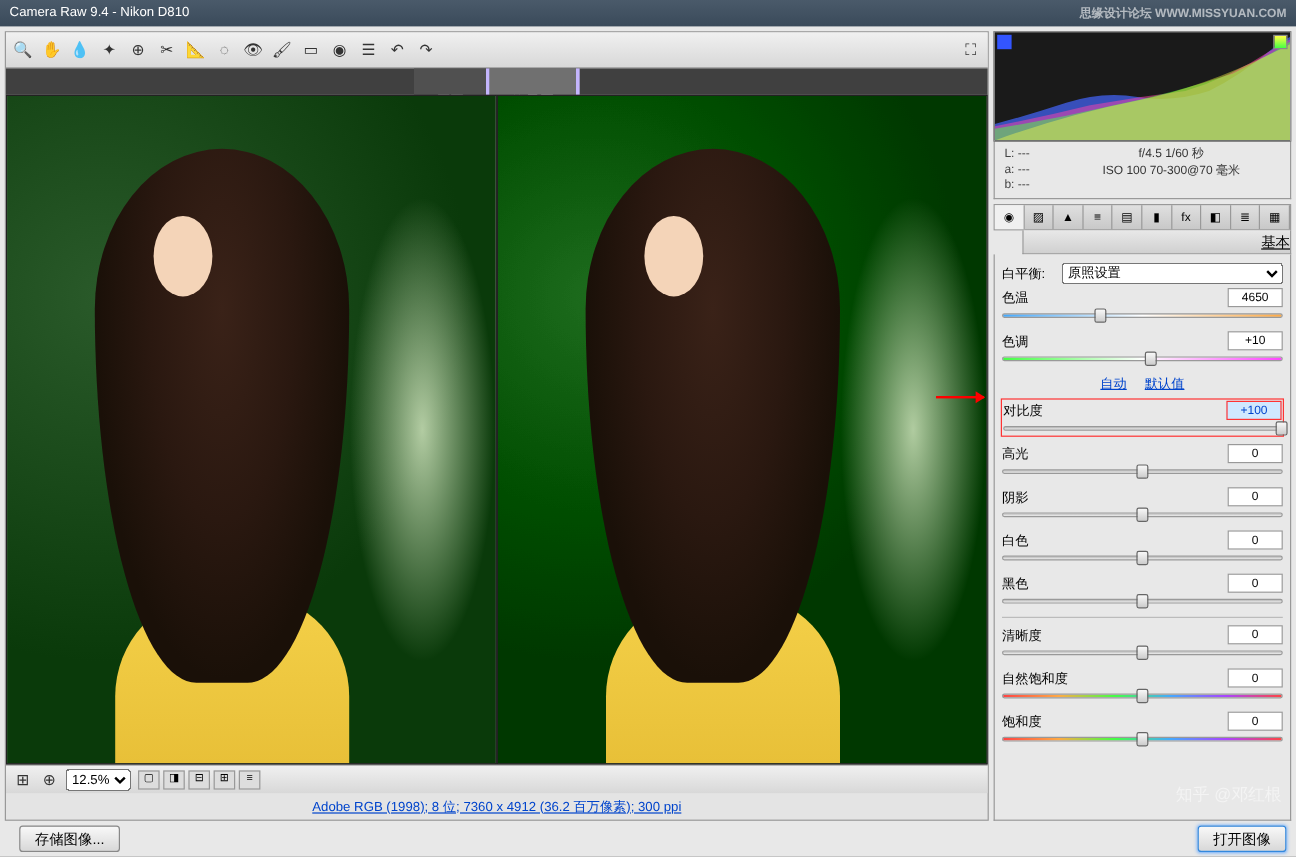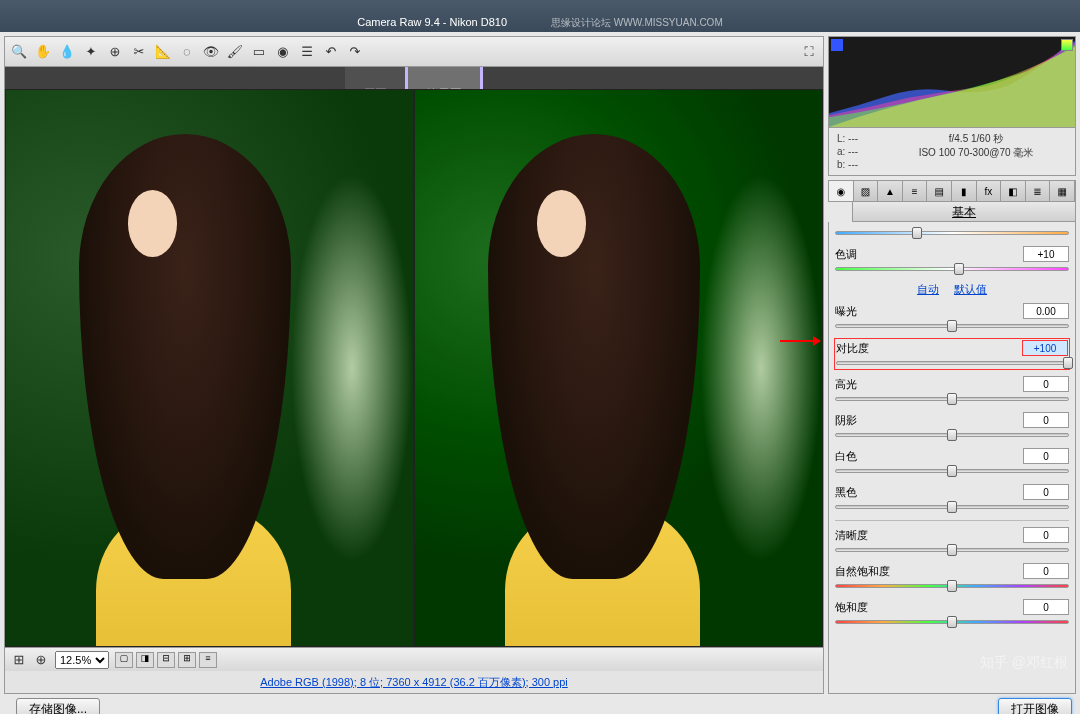--- a/index.html
+++ b/index.html
@@ -1,18 +1,18 @@
 <!DOCTYPE html>
 <html><head>
 <meta charset="utf-8">
 <style>
 * { box-sizing: border-box; margin: 0; padding: 0; font-family: "Microsoft YaHei", Arial, sans-serif; }
 body { width: 1080px; height: 714px; background: #e8e8e8; overflow: hidden; position: relative; }
-.titlebar { height: 22px; background: linear-gradient(#4a5a6a,#3a4a5a); color: #fff; font-size: 11px; padding: 16px 8px; display: flex; justify-content: center; gap: 44px; }
-.watermark-top { font-size: 10px; opacity: .6; }
+.titlebar { height: 22px; background: linear-gradient(#4a5a6a,#3a4a5a); color: #fff; font-size: 11px; padding: 4px 8px; display: flex; justify-content: space-between; gap: 44px; }
+.watermark-top { font-size: 10px; opacity: .6; font-weight: bold; }
 .main { display: flex; height: 666px; }
 .left-panel { flex: 1; display: flex; flex-direction: column; border: 1px solid #999; margin: 4px; background: #e4e4e4; }
 .toolbar { height: 30px; background: linear-gradient(#f0f0f0,#d8d8d8); border-bottom: 1px solid #999; display: flex; align-items: center; padding: 0 6px; gap: 8px; }
 .toolbar-icon { width: 16px; height: 16px; display: inline-flex; align-items: center; justify-content: center; font-size: 13px; color: #333; cursor: pointer; }
 .toolbar-spacer { flex: 1; }
 .tabs { height: 22px; background: #404040; display: flex; justify-content: center; }
 .tab { padding: 19px 18px; font-size: 12px; color: #ccc; background: #505050; border-right: 3px solid #c4b5fd; cursor: pointer; }
 .tab.active { background: #707070; color: #fff; }
 .preview-area { flex: 1; display: flex; background: #404040; position: relative; }
 .preview-half { flex: 1; border: 1px solid #222; position: relative; overflow: hidden; }
@@ -37,21 +37,21 @@
 .hist-svg { width: 100%; height: 100%; }
 .histo-corner { position: absolute; top: 2px; width: 12px; height: 12px; }
 .histo-corner.l { left: 2px; background: #3355ff; }
 .histo-corner.r { right: 2px; background: linear-gradient(#ff4,#4f4); border: 1px solid #888; }
 .meta-box { border: 1px solid #999; border-top: none; background: #e8e8e8; padding: 4px 8px; font-size: 10px; display: flex; }
 .meta-left { width: 48px; color: #444; line-height: 1.3; }
 .meta-right { flex: 1; text-align: center; color: #333; line-height: 1.4; }
 .panel-tabs { height: 22px; background: linear-gradient(#e0e0e0,#c8c8c8); border: 1px solid #999; display: flex; margin-top: 4px; }
 .ptab { flex: 1; border-right: 1px solid #999; display: flex; align-items: center; justify-content: center; font-size: 10px; cursor: pointer; }
 .ptab.active { background: #f0f0f0; }
-.panel-title { height: 20px; background: linear-gradient(#e8e8e8,#d0d0d0); border: 1px solid #999; border-top: none; text-align: center; font-size: 12px; line-height: 20px; text-decoration: underline; margin-left: 24px; }
+.panel-title { height: 20px; background: linear-gradient(#e8e8e8,#d0d0d0); border: 1px solid #999; border-top: none; text-align: right; font-size: 12px; line-height: 20px; text-decoration: underline; margin-left: 24px; }
 .controls { border: 1px solid #999; border-top: none; background: #e8e8e8; padding: 4px 6px; overflow-y: auto; flex: 1; }
 .ctrl-row { display: flex; align-items: center; margin: 3px 0; font-size: 11px; }
 .ctrl-label { width: 50px; }
 .ctrl-sel { flex: 1; height: 18px; font-size: 11px; }
 .slider-row { margin: 2px 0 8px 0; }
 .slider-top { display: flex; align-items: center; font-size: 11px; }
 .slider-name { flex: 1; }
 .slider-val { width: 46px; height: 16px; border: 1px solid #999; background: #fff; text-align: center; font-size: 10px; }
 .slider-val.hl { border: 1px solid #ff3333; background: #d0e8ff; color: #0044cc; }
 .slider-track { height: 10px; margin-top: 2px; position: relative; }
@@ -177,22 +177,30 @@
       <div class="ptab">▤</div>
       <div class="ptab">▮</div>
       <div class="ptab">fx</div>
       <div class="ptab">◧</div>
       <div class="ptab">≣</div>
       <div class="ptab">▦</div>
     </div>
     <div class="panel-title">基本</div>
 
     <div class="controls">
-
-      <div class="slider-row">
+      <div class="ctrl-row">
+        <span class="ctrl-label">白平衡:</span>
+        <select class="ctrl-sel"><option>原照设置</option></select>
+      </div>
+
+      <div class="slider-row">
+        <div class="slider-top">
+            <span class="slider-name">色温</span>
+            <input class="slider-val" value="4650" style="">
+          </div>
         <div class="slider-track">
             <div class="track-color temp"></div>
             <div class="thumb" style="left:35%"></div>
           </div>
       </div>
       <div class="slider-row">
         <div class="slider-top">
             <span class="slider-name">色调</span>
             <input class="slider-val" value="+10" style="">
           </div>
@@ -200,30 +208,20 @@
             <div class="track-color tint"></div>
             <div class="thumb" style="left:53%"></div>
           </div>
       </div>
 
       <div class="links-row">
         <span>自动</span>
         <span>默认值</span>
       </div>
 
-      <div class="slider-row">
-        <div class="slider-top">
-            <span class="slider-name">曝光</span>
-            <input class="slider-val" value="0.00" style="">
-          </div>
-        <div class="slider-track">
-            <div class="track-gray"></div>
-            <div class="thumb" style="left:50%"></div>
-          </div>
-      </div>
 
       <div class="highlight-box">
         <div class="slider-row" style="margin:0">
           <div class="slider-top">
               <span class="slider-name">对比度</span>
               <input class="slider-val hl" value="+100" style="">
             </div>
           <div class="slider-track">
               <div class="track-gray"></div>
               <div class="thumb" style="left:100%"></div>

